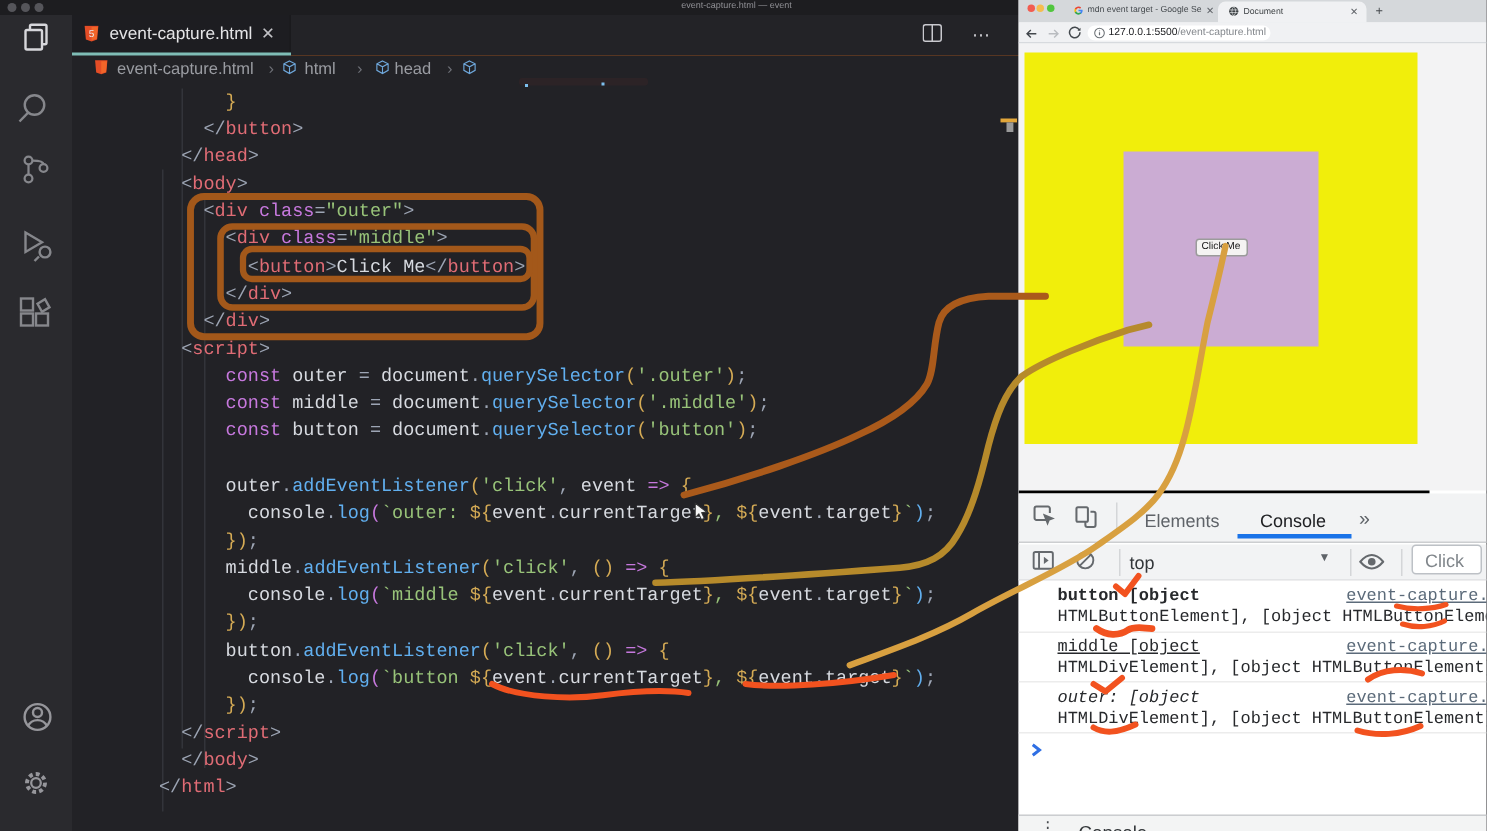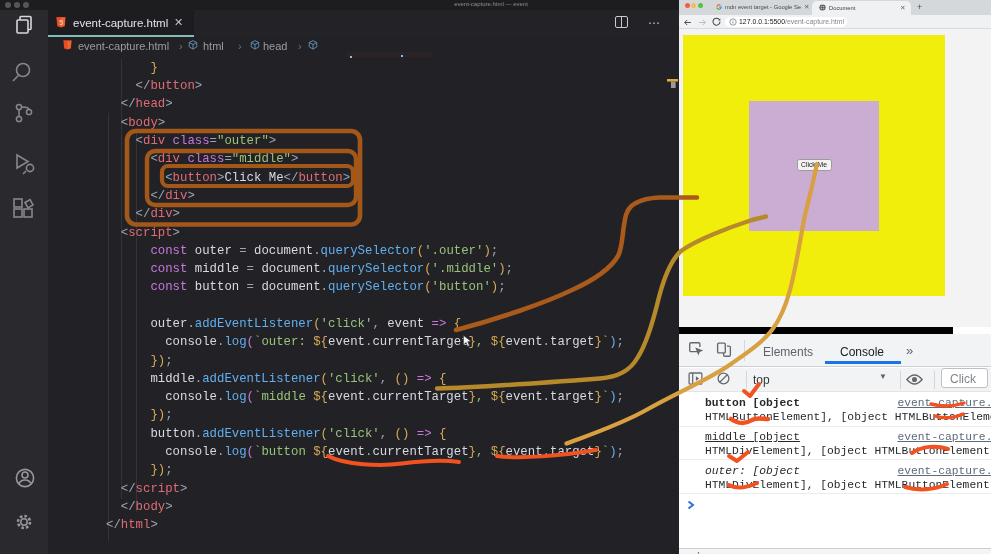--- a/index.html
+++ b/index.html
@@ -33,21 +33,21 @@
   #browser { position:absolute; left:679px; top:0; width:312px; height:554px; background:#fff; overflow:hidden; }
   #bstrip { position:absolute; left:0; top:0; width:312px; height:15px; background:#d5d8db; }
   #btab2 { position:absolute; left:133px; top:1px; width:99px; height:14px; background:#f0f1f3; border-radius:5px 5px 0 0; }
   #bnav { position:absolute; left:0; top:15px; width:312px; height:13.5px; background:#f0f1f3; border-bottom:1px solid #d7dade; }
   #pill { position:absolute; left:46px; top:1.5px; width:122px; height:10.5px; background:#fff; border-radius:6px; }
   #page { position:absolute; left:0; top:28.5px; width:312px; height:298px; background:#f3f3f4; }
   #yellow { position:absolute; left:4px; top:6.5px; width:261.5px; height:261px; background:#f1ee0b; }
   #plum { position:absolute; left:69.8px; top:72.2px; width:130px; height:130px; background:#cbacd3; }
   #clickme { position:absolute; left:117.5px; top:130.5px; width:35px; height:12px; background:#f4f3f2; border:1px solid #9b9b9b; border-radius:2.5px; font-size:6.8px; color:#1a1a1a; text-align:center; line-height:10px; }
   
-  #dt { position:absolute; left:0; top:326.5px; width:274px; height:227.5px; background:#fff; border-top:7px solid #000000; }
+  #dt { position:absolute; left:0; top:326.5px; width:274px; height:227.5px; background:#fff; border-top:2px solid #000000; }
   #dtrow1 { position:absolute; left:0; top:0; width:312px; height:33px; background:#f2f3f4; border-bottom:1px solid #ccced0; }
   #dtrow2 { position:absolute; left:0; top:34px; width:312px; height:24px; background:#f2f3f4; border-bottom:1px solid #e3e4e6; }
   .dtsep { position:absolute; width:1px; background:#d4d6d8; }
   .dttab { position:absolute; top:11px; font-size:12px; color:#5f6368; }
   .mono { font-family:"Liberation Mono",monospace; font-size:11.3px; line-height:14px; color:#27292c; white-space:pre; }
   .cmsg { position:absolute; left:26px; }
   .clink { position:absolute; font-family:"Liberation Mono",monospace; font-size:11.3px; line-height:14px; color:#5c6b7a; text-decoration:underline; white-space:pre; }
   .csep { position:absolute; left:0; width:312px; height:1px; background:#ececec; }
   #anno { position:absolute; left:0; top:0; width:991px; height:554px; pointer-events:none; }
 </style>

